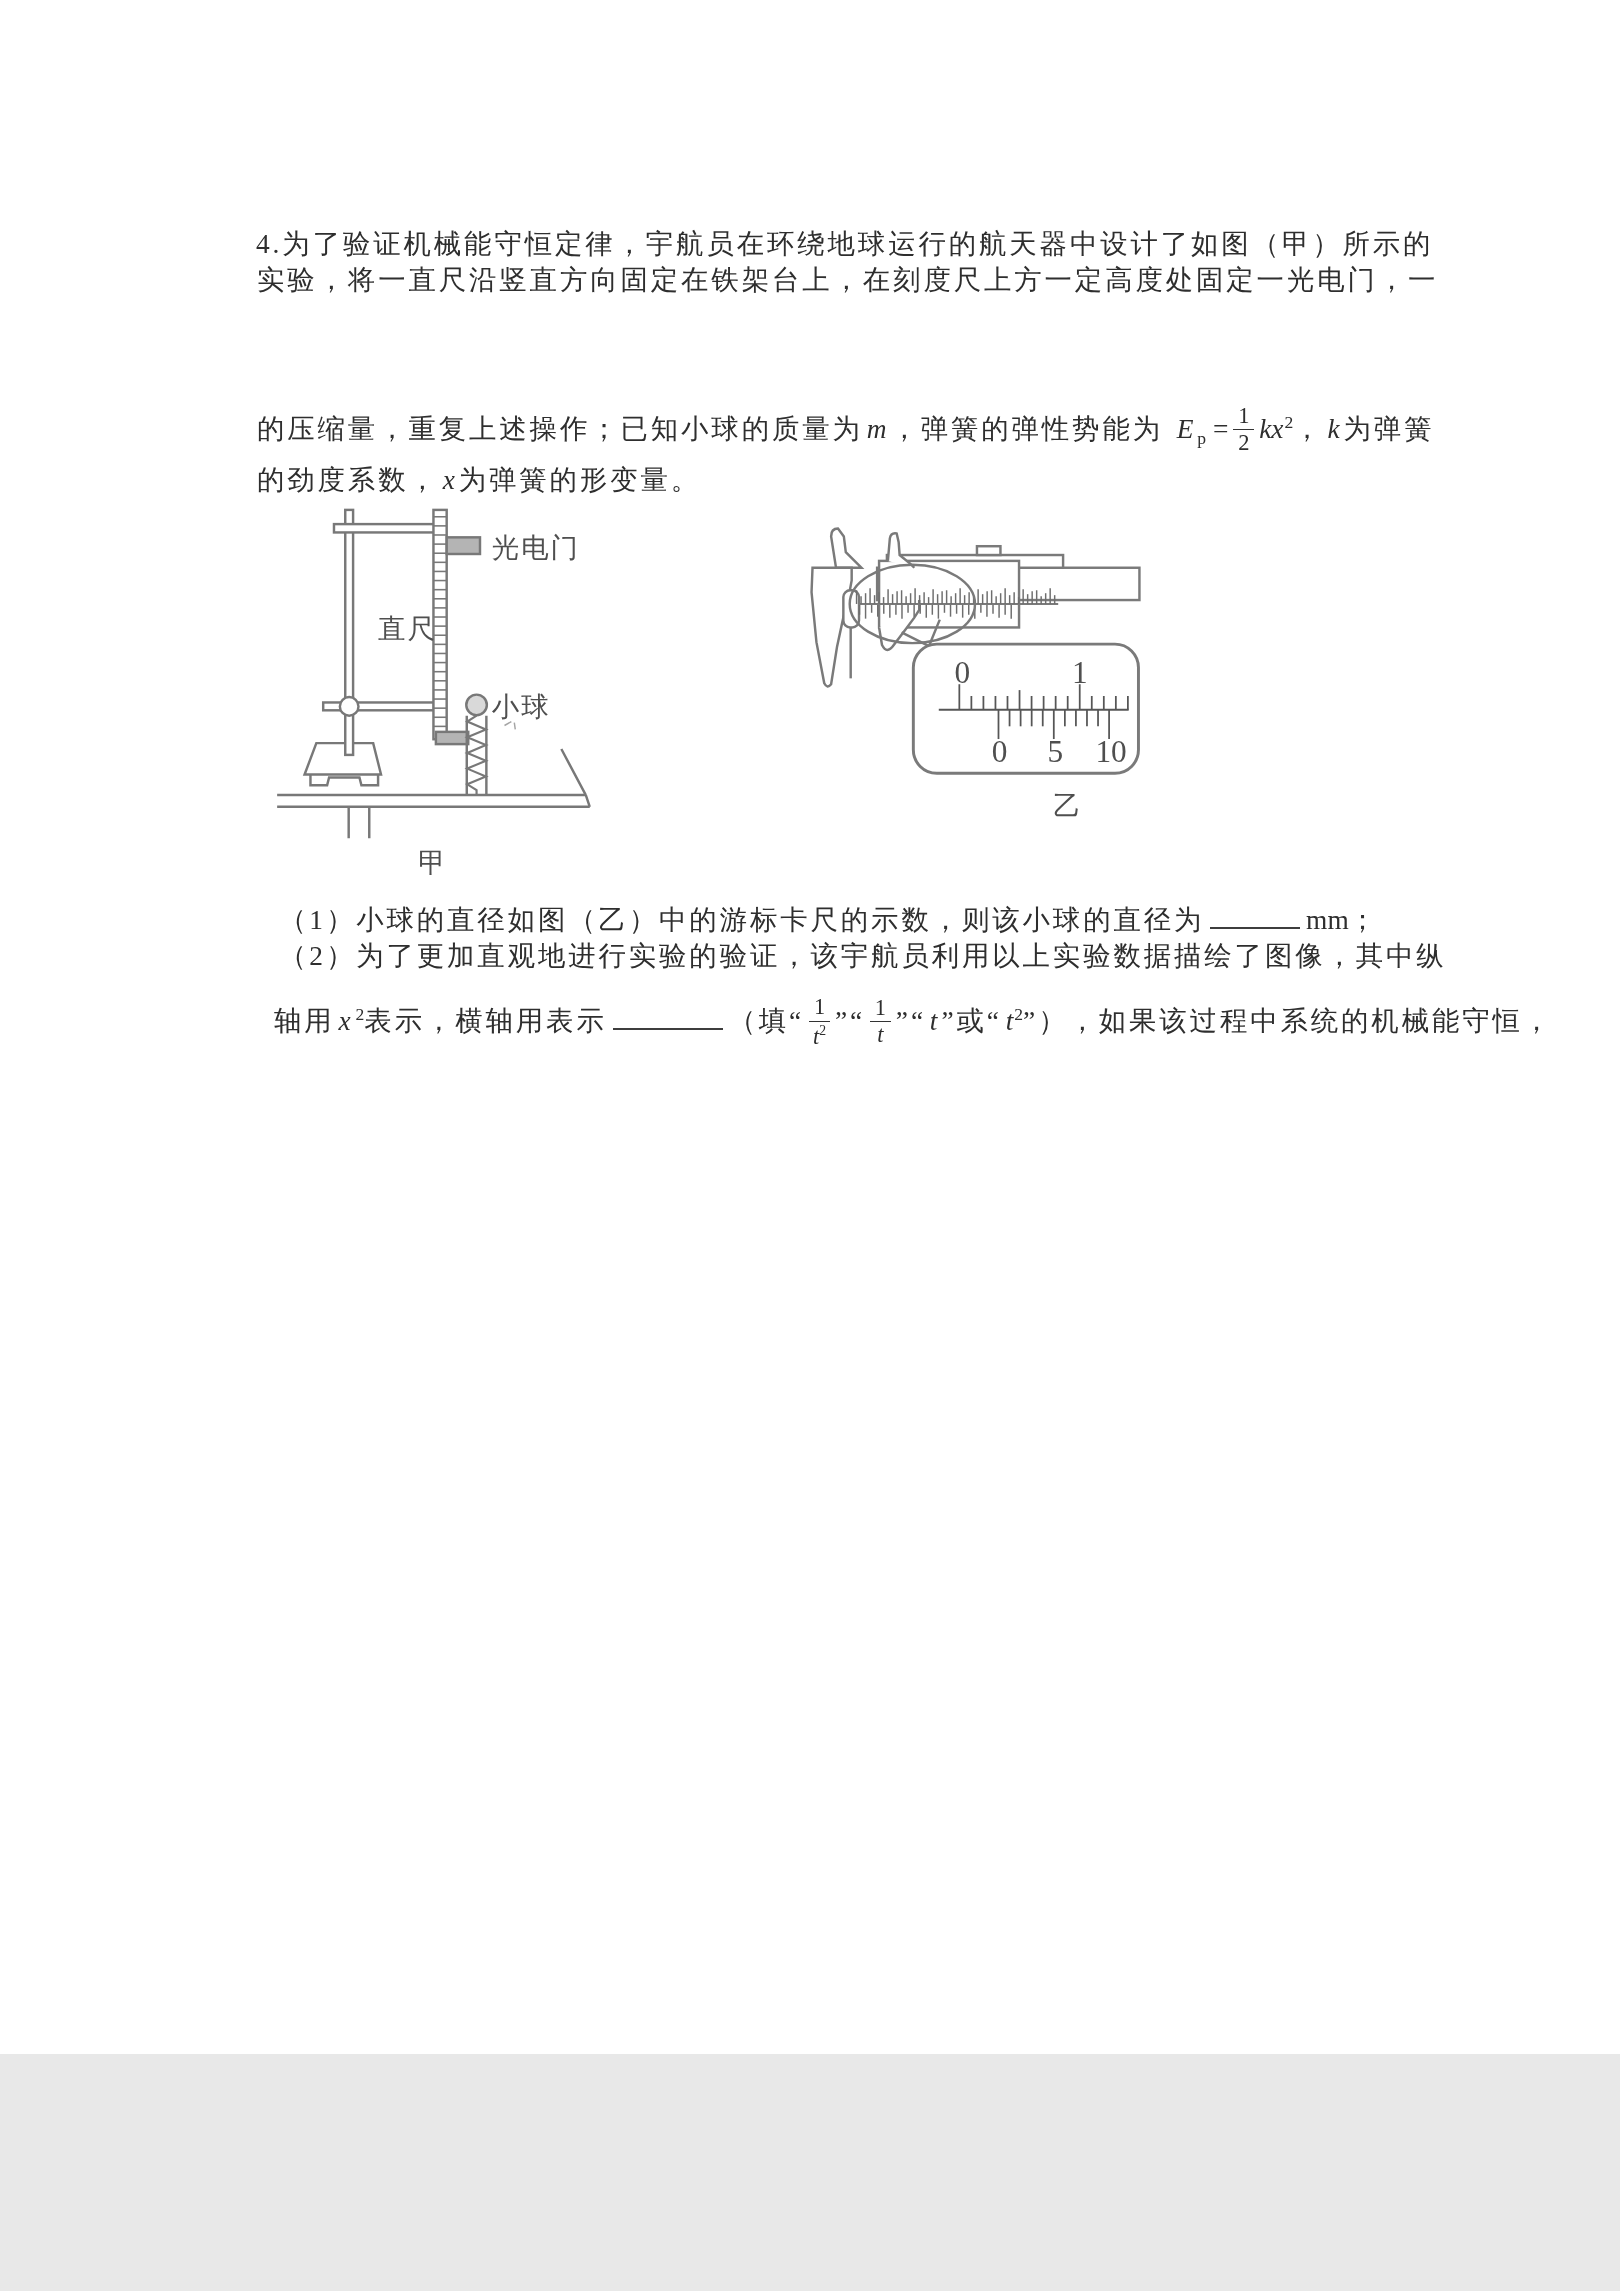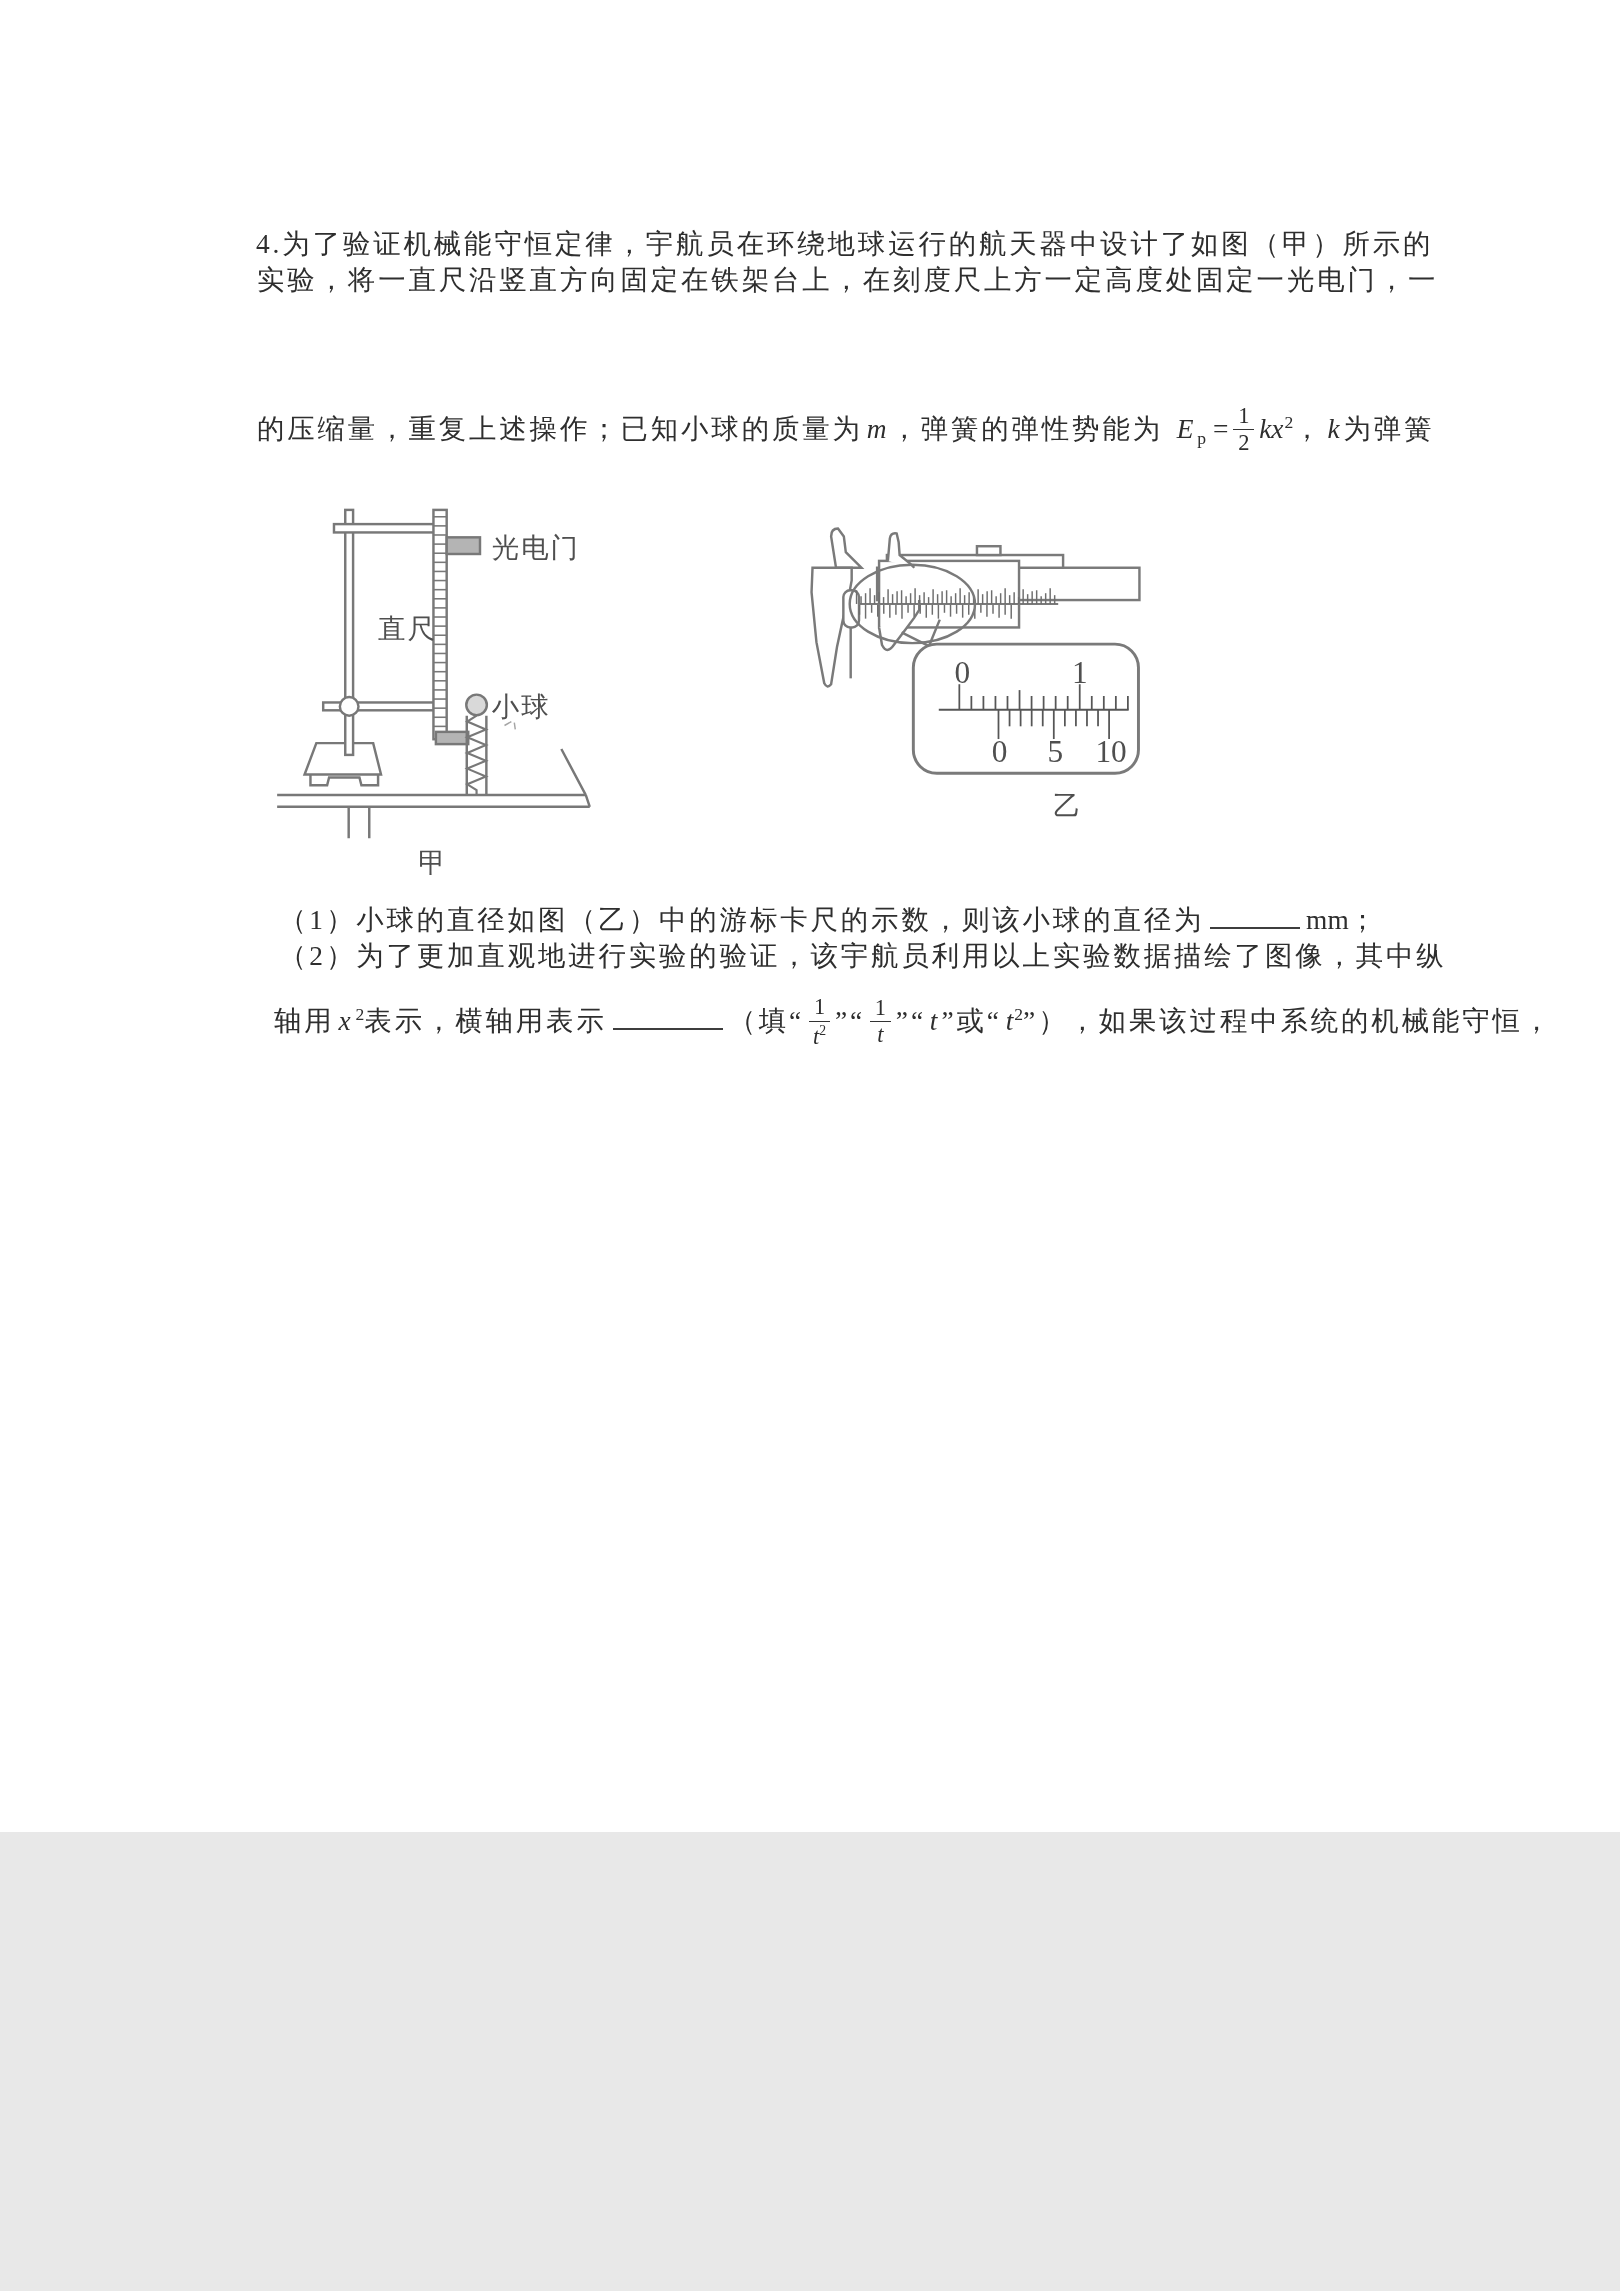--- a/index.html
+++ b/index.html
@@ -1,17 +1,17 @@
 <!DOCTYPE html>
 <html><head>
 <meta charset="utf-8">
 <style>
   html,body{margin:0;padding:0;background:#e8e8e8;}
   #page{
-    position:relative; width:1620px; height:1832px; background:#ffffff;
+    position:relative; width:1620px; height:2054px; background:#ffffff;
     font-family:"Liberation Serif","DejaVu Serif",serif; color:#2e2e2e; overflow:hidden;
   }
   .tl{position:absolute; white-space:nowrap; font-size:27.4px; letter-spacing:2.9px; line-height:37px;}
   .tl i{font-style:italic; letter-spacing:0; margin:0 3.9px; font-family:"Liberation Serif",serif;}
   sup.e{font-size:17.6px; vertical-align:super; letter-spacing:0; margin-left:1px;}
   sub.e{font-size:17.6px; vertical-align:sub; letter-spacing:0;}
   .blank{display:inline-block; width:90px; height:1.05em; border-bottom:2.5px solid #3d3d3d; margin:0 5.9px; vertical-align:baseline;}
   .blank.w{width:110px;}
   .frac{display:inline-block; vertical-align:middle; text-align:center; font-size:22.5px; line-height:1.1; letter-spacing:0; margin:0 4.9px; transform:translateY(-2px);}
   .frac .num{display:block; border-bottom:1.8px solid #333; padding:0 4.9px 1px;}
@@ -27,20 +27,21 @@
 <body>
 
 <div id="page">
 
   <div class="tl" style="left:256px; top:226px;"><span>4.为了验证机械能守恒定律，宇航员在环绕地球运行的航天器中设计了如图（甲）所示的</span></div>
   <div class="tl" style="left:257px; top:262px;text-align:center;"><span>实验，将一直尺沿竖直方向固定在铁架台上，在刻度尺上方一定高度处固定一光电门，一</span></div>
   <div class="tl" style="left:257px; top:404px;">
     <span>的压缩量，重复上述操作；已知小球的质量为</span><i>m</i><span>，弹簧的弹性势能为</span>
     <span class="roman"><i>E</i><sub class="e">p</sub>&nbsp;<span>=</span></span><span class="frac"><span class="num">1</span><span class="den">2</span></span><span class="roman"><i style="margin:0">kx</i><sup class="e">2</sup></span><span>，</span><i>k</i><span>为弹簧</span>
   </div>
+  <div class="tl" style="left:257px; top:462px;"><span>的劲度系数，</span><i>x</i><span>为弹簧的形变量。</span></div>
 
   <svg style="left:235px; top:505px;" width="392" height="392" viewBox="240 515 400 400">
     <g stroke="#787878" stroke-width="2.5" fill="none">
 
       <g>
         <path d="M283,811 H598 M283,823 H602 M573,764 L598,811 M598,811 L602,823"></path>
         <path d="M356,823 V855 M377,823 V855"></path>
       </g>
 
       <g>

